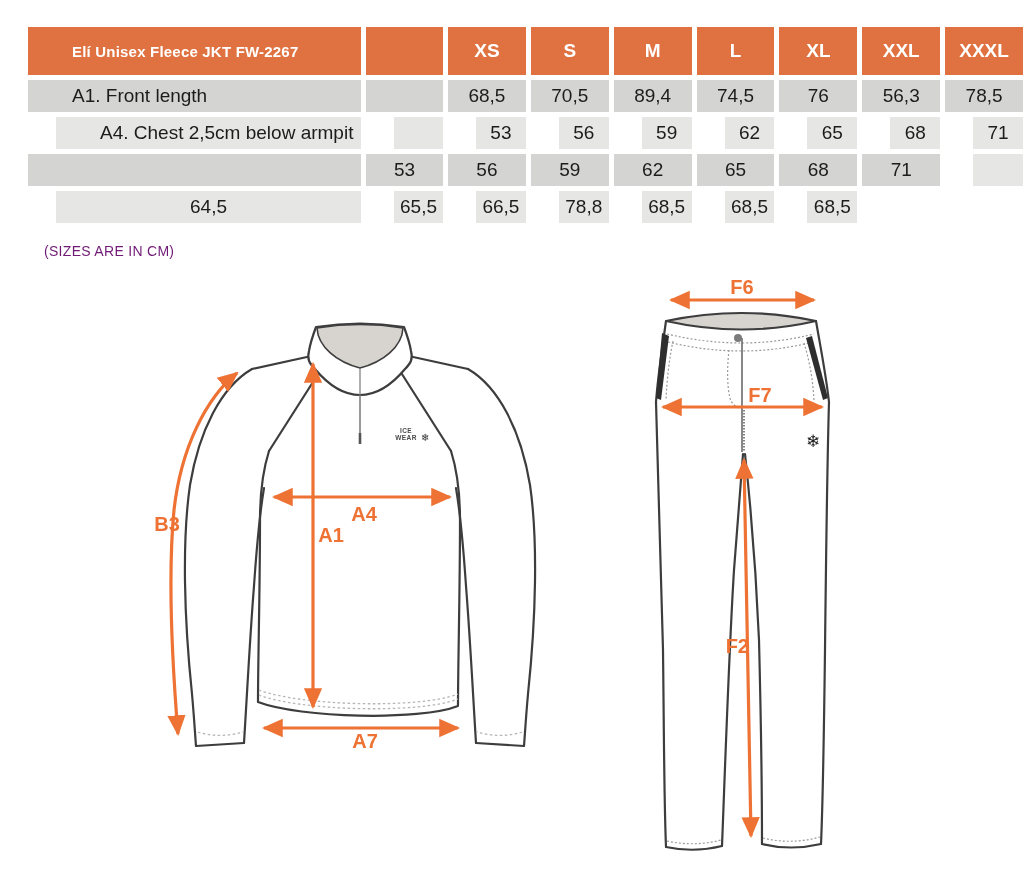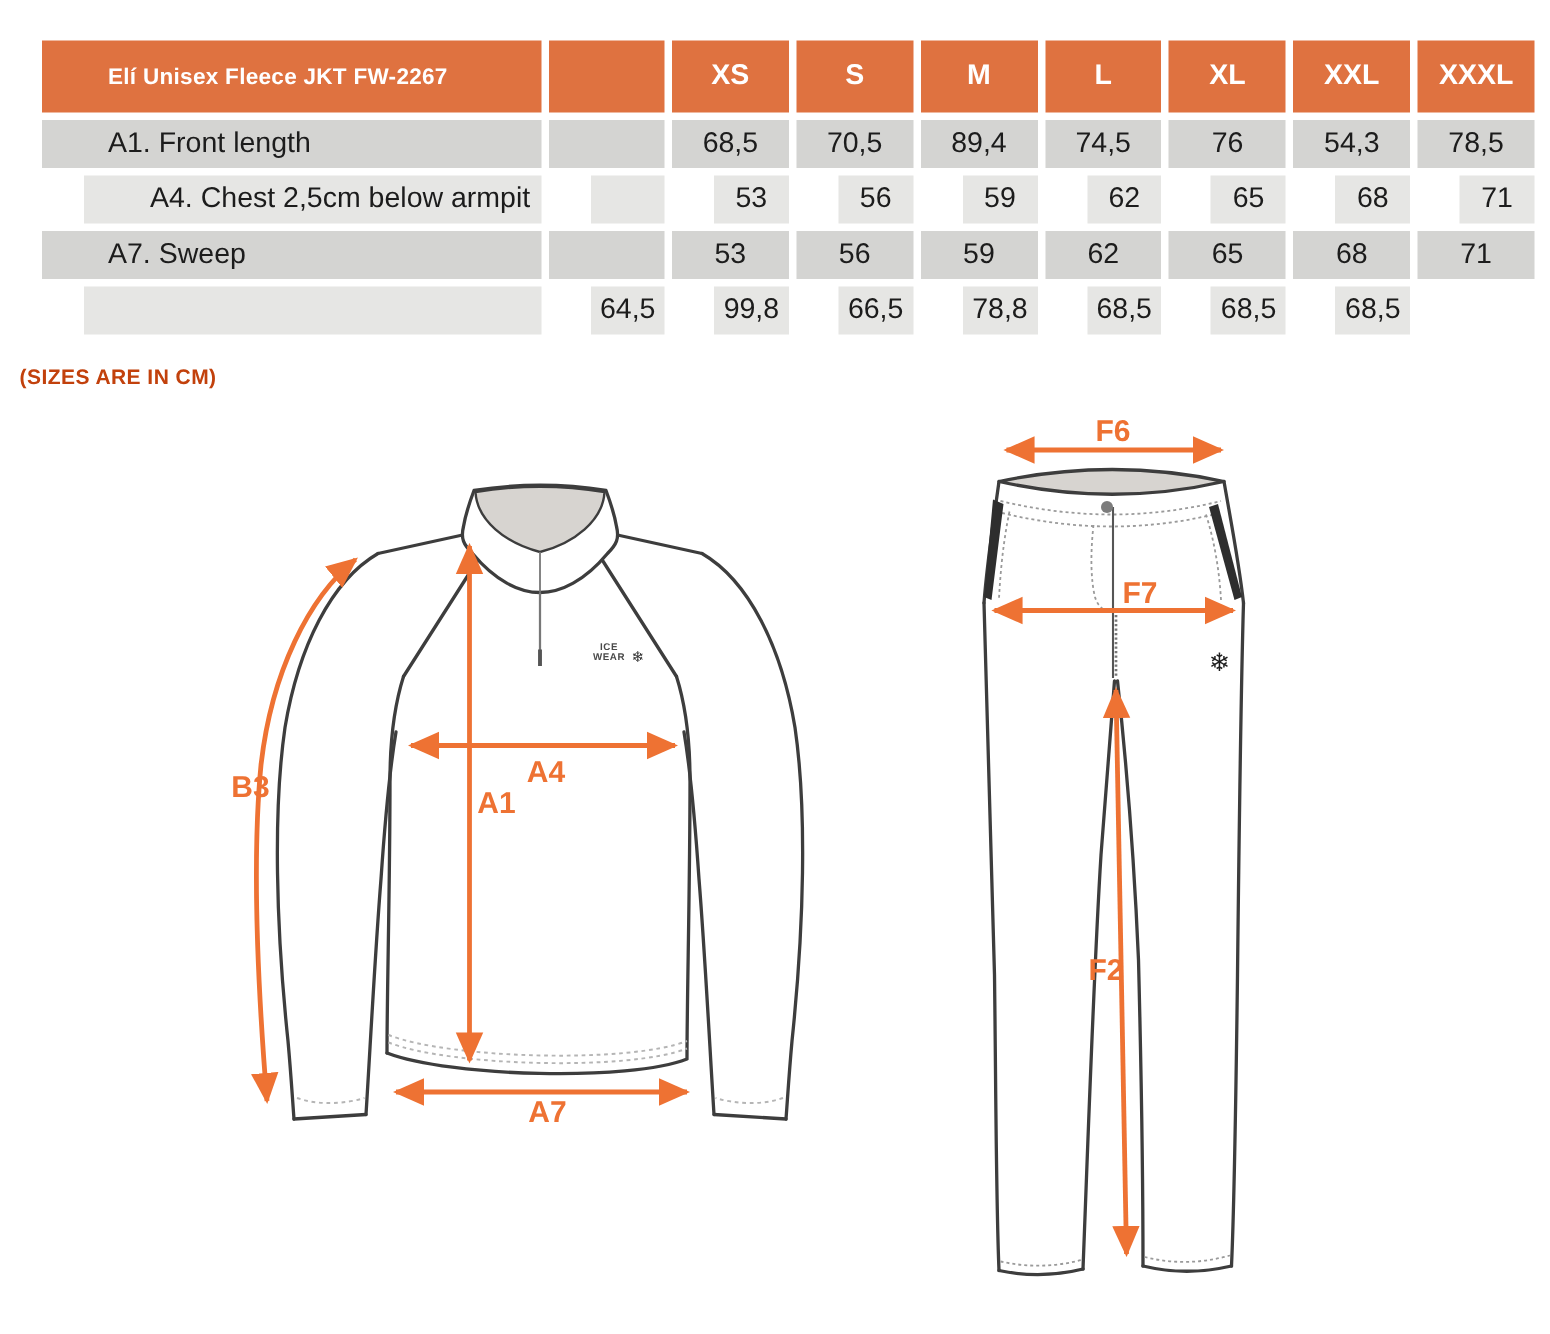--- a/index.html
+++ b/index.html
@@ -19,22 +19,22 @@
     display:flex;align-items:center;justify-content:center;
     font-size:19px;color:#1c1c1c;white-space:nowrap;
   }
   .cell.lbl{justify-content:flex-start;padding-left:44px;}
   .head{background:#DF7240;color:#ffffff;font-weight:700;}
   .head.title{font-size:15px;letter-spacing:.2px;}
   .dark{background:#D4D4D2;}
   .light{background:#E6E6E4;margin-left:28px;}
   
   .note{
-    position:absolute;left:13px;top:243px;
-    color:#c2410c;font-size:14px;font-weight:700;letter-spacing:.3px;
+    position:absolute;left:44px;top:243px;
+    color:#701a75;font-size:14px;font-weight:400;letter-spacing:.3px;
   }
   
   .diagrams{position:absolute;left:0;top:270px;width:1033px;height:619px;}
   svg text{font-family:"Liberation Sans",sans-serif;}
   .mlabel{fill:#EE7233;font-weight:700;font-size:20px;}
 </style>
 </head>
 <body>
 
 <div class="page">
@@ -51,46 +51,45 @@
     <div class="cell head">XXL</div>
     <div class="cell head">XXXL</div>
 
     <div class="cell lbl dark">A1. Front length</div>
     <div class="cell dark"></div>
     <div class="cell dark">68,5</div>
     <div class="cell dark">70,5</div>
     <div class="cell dark">89,4</div>
     <div class="cell dark">74,5</div>
     <div class="cell dark">76</div>
-    <div class="cell dark">54,3</div>
+    <div class="cell dark">56,3</div>
     <div class="cell dark">78,5</div>
 
     <div class="cell lbl light">A4. Chest 2,5cm below armpit</div>
     <div class="cell light"></div>
     <div class="cell light">53</div>
     <div class="cell light">56</div>
     <div class="cell light">59</div>
     <div class="cell light">62</div>
     <div class="cell light">65</div>
     <div class="cell light">68</div>
     <div class="cell light">71</div>
 
-    <div class="cell lbl dark">A7. Sweep</div>
     <div class="cell dark"></div>
     <div class="cell dark">53</div>
     <div class="cell dark">56</div>
     <div class="cell dark">59</div>
     <div class="cell dark">62</div>
     <div class="cell dark">65</div>
     <div class="cell dark">68</div>
     <div class="cell dark">71</div>
 
     <div class="cell light"></div>
     <div class="cell light">64,5</div>
-    <div class="cell light">99,8</div>
+    <div class="cell light">65,5</div>
     <div class="cell light">66,5</div>
     <div class="cell light">78,8</div>
     <div class="cell light">68,5</div>
     <div class="cell light">68,5</div>
     <div class="cell light">68,5</div>
   </div>
 
   <div class="note">(SIZES ARE IN CM)</div>
 
   <svg class="diagrams" viewBox="0 270 1033 619">

